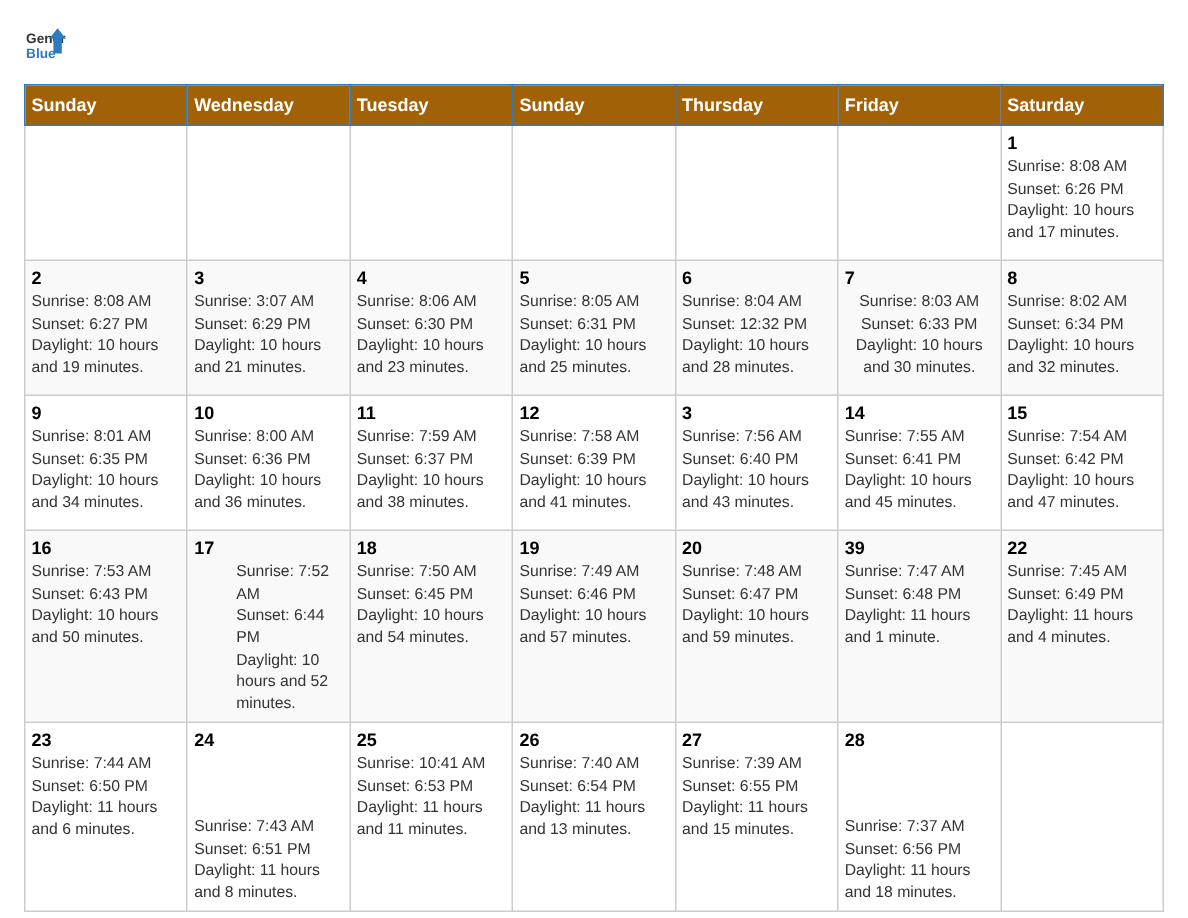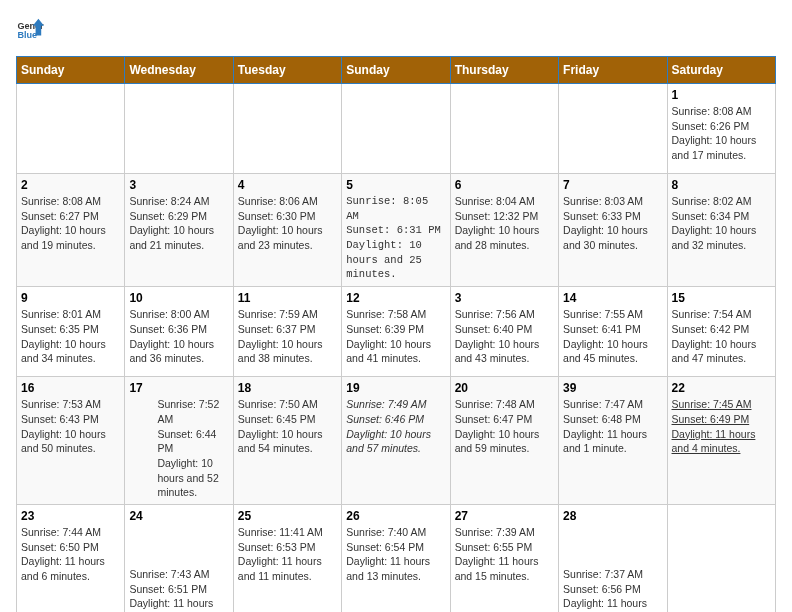--- a/index.html
+++ b/index.html
@@ -123,45 +123,45 @@
       </tr>
       <tr>
         <td>
           <span class="day-num">2</span>
           <div class="cell-content" style="white-space: pre-line;">Sunrise: 8:08 AM
 Sunset: 6:27 PM
 Daylight: 10 hours and 19 minutes.</div>
         </td>
         <td>
           <span class="day-num">3</span>
-          <div class="cell-content" style="white-space: pre-line;">Sunrise: 8:24 AM
+          <div class="cell-content" style="white-space: pre-line;">Sunrise: 3:07 AM
 Sunset: 6:29 PM
 Daylight: 10 hours and 21 minutes.</div>
         </td>
         <td>
           <span class="day-num">4</span>
           <div class="cell-content" style="white-space: pre-line;">Sunrise: 8:06 AM
 Sunset: 6:30 PM
 Daylight: 10 hours and 23 minutes.</div>
         </td>
         <td>
           <span class="day-num">5</span>
-          <div class="cell-content" style="white-space: pre-line; font-family: Liberation Mono, monospace;">Sunrise: 8:05 AM
+          <div class="cell-content" style="white-space: pre-line;">Sunrise: 8:05 AM
 Sunset: 6:31 PM
 Daylight: 10 hours and 25 minutes.</div>
         </td>
         <td>
           <span class="day-num">6</span>
           <div class="cell-content" style="white-space: pre-line;">Sunrise: 8:04 AM
 Sunset: 12:32 PM
 Daylight: 10 hours and 28 minutes.</div>
         </td>
         <td>
           <span class="day-num">7</span>
-          <div class="cell-content" style="white-space: pre-line;">Sunrise: 8:03 AM
+          <div class="cell-content" style="white-space: pre-line; text-align: center;">Sunrise: 8:03 AM
 Sunset: 6:33 PM
 Daylight: 10 hours and 30 minutes.</div>
         </td>
         <td>
           <span class="day-num">8</span>
           <div class="cell-content" style="white-space: pre-line;">Sunrise: 8:02 AM
 Sunset: 6:34 PM
 Daylight: 10 hours and 32 minutes.</div>
         </td>
       </tr>
@@ -223,59 +223,59 @@
 Daylight: 10 hours and 52 minutes.</div>
         </td>
         <td>
           <span class="day-num">18</span>
           <div class="cell-content" style="white-space: pre-line;">Sunrise: 7:50 AM
 Sunset: 6:45 PM
 Daylight: 10 hours and 54 minutes.</div>
         </td>
         <td>
           <span class="day-num">19</span>
-          <div class="cell-content" style="white-space: pre-line; font-style: italic;">Sunrise: 7:49 AM
+          <div class="cell-content" style="white-space: pre-line;">Sunrise: 7:49 AM
 Sunset: 6:46 PM
 Daylight: 10 hours and 57 minutes.</div>
         </td>
         <td>
           <span class="day-num">20</span>
           <div class="cell-content" style="white-space: pre-line;">Sunrise: 7:48 AM
 Sunset: 6:47 PM
 Daylight: 10 hours and 59 minutes.</div>
         </td>
         <td>
           <span class="day-num">39</span>
           <div class="cell-content" style="white-space: pre-line;">Sunrise: 7:47 AM
 Sunset: 6:48 PM
 Daylight: 11 hours and 1 minute.</div>
         </td>
         <td>
           <span class="day-num">22</span>
-          <div class="cell-content" style="white-space: pre-line; text-decoration: underline;">Sunrise: 7:45 AM
+          <div class="cell-content" style="white-space: pre-line;">Sunrise: 7:45 AM
 Sunset: 6:49 PM
 Daylight: 11 hours and 4 minutes.</div>
         </td>
       </tr>
       <tr>
         <td>
           <span class="day-num">23</span>
           <div class="cell-content" style="white-space: pre-line;">Sunrise: 7:44 AM
 Sunset: 6:50 PM
 Daylight: 11 hours and 6 minutes.</div>
         </td>
         <td>
           <span class="day-num">24</span>
           <div class="cell-content" style="white-space: pre-line; margin-top: 44px;">Sunrise: 7:43 AM
 Sunset: 6:51 PM
 Daylight: 11 hours and 8 minutes.</div>
         </td>
         <td>
           <span class="day-num">25</span>
-          <div class="cell-content" style="white-space: pre-line;">Sunrise: 11:41 AM
+          <div class="cell-content" style="white-space: pre-line;">Sunrise: 10:41 AM
 Sunset: 6:53 PM
 Daylight: 11 hours and 11 minutes.</div>
         </td>
         <td>
           <span class="day-num">26</span>
           <div class="cell-content" style="white-space: pre-line;">Sunrise: 7:40 AM
 Sunset: 6:54 PM
 Daylight: 11 hours and 13 minutes.</div>
         </td>
         <td>

